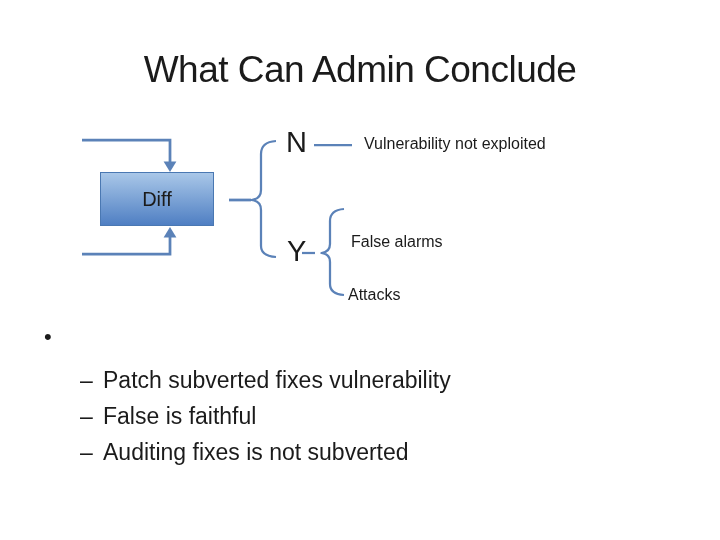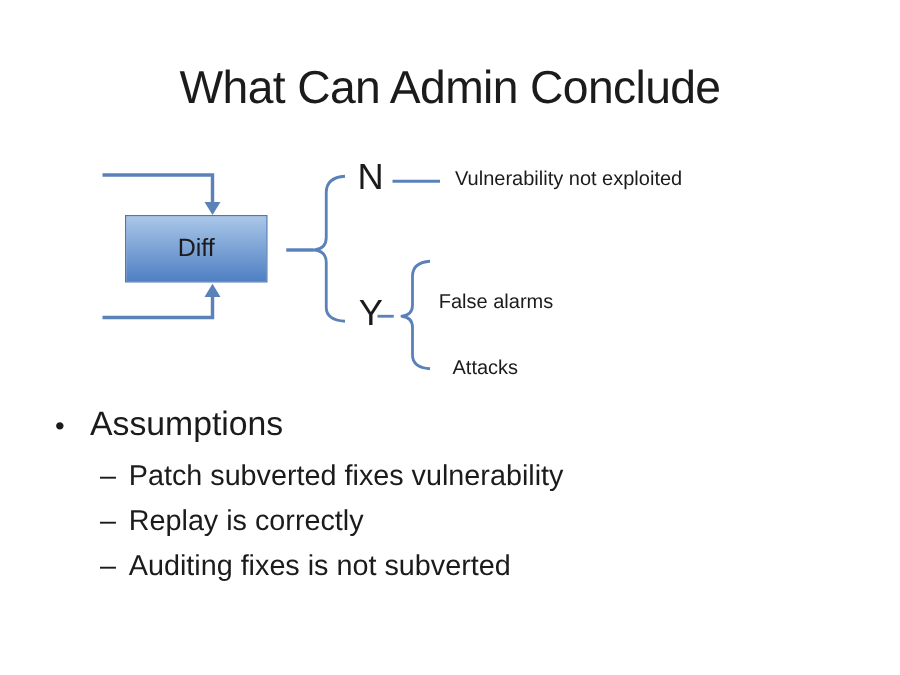--- a/index.html
+++ b/index.html
@@ -45,21 +45,21 @@
     font-size: 20px;
   }
 
   .branch-letter { font-size: 29px; line-height: 1; }
   .lbl-n { left: 286px; top: 128px; }
   .lbl-y { left: 287px; top: 237px; }
 
   .outcome { font-size: 16px; line-height: 1; white-space: nowrap; }
   .out-n  { left: 364px; top: 136px; }
   .out-fa { left: 351px; top: 202px; margin-top: 32px; }
-  .out-at { left: 362px; top: 287px; }
+  .out-at { left: 348px; top: 287px; }
 
   .bullet-row {
     left: 44px; top: 324px;
     display: flex; align-items: baseline;
     font-size: 27px; line-height: 1.15;
   }
   .bullet-marker { width: 28px; font-size: 22px; }
 
   .sub-list { left: 80px; top: 362px; }
   .sub-row {
@@ -102,31 +102,30 @@
 
   <div class="abs branch-letter lbl-n">N</div>
   <div class="abs outcome out-n">Vulnerability not exploited</div>
 
   <div class="abs branch-letter lbl-y">Y</div>
   <div class="abs outcome out-fa">False alarms</div>
   <div class="abs outcome out-at">Attacks</div>
 
   <div class="abs bullet-row">
     <span class="bullet-marker">•</span>
-    <span>Assumptions</span>
   </div>
 
   <div class="abs sub-list">
     <div class="sub-row">
       <span class="sub-marker">–</span>
       <span>Patch subverted fixes vulnerability</span>
     </div>
     <div class="sub-row">
       <span class="sub-marker">–</span>
-      <span>Replay is correctly</span>
+      <span>False is faithful</span>
     </div>
     <div class="sub-row">
       <span class="sub-marker">–</span>
       <span>Auditing fixes is not subverted</span>
     </div>
   </div>
 
 </div>
 
 </body></html>

